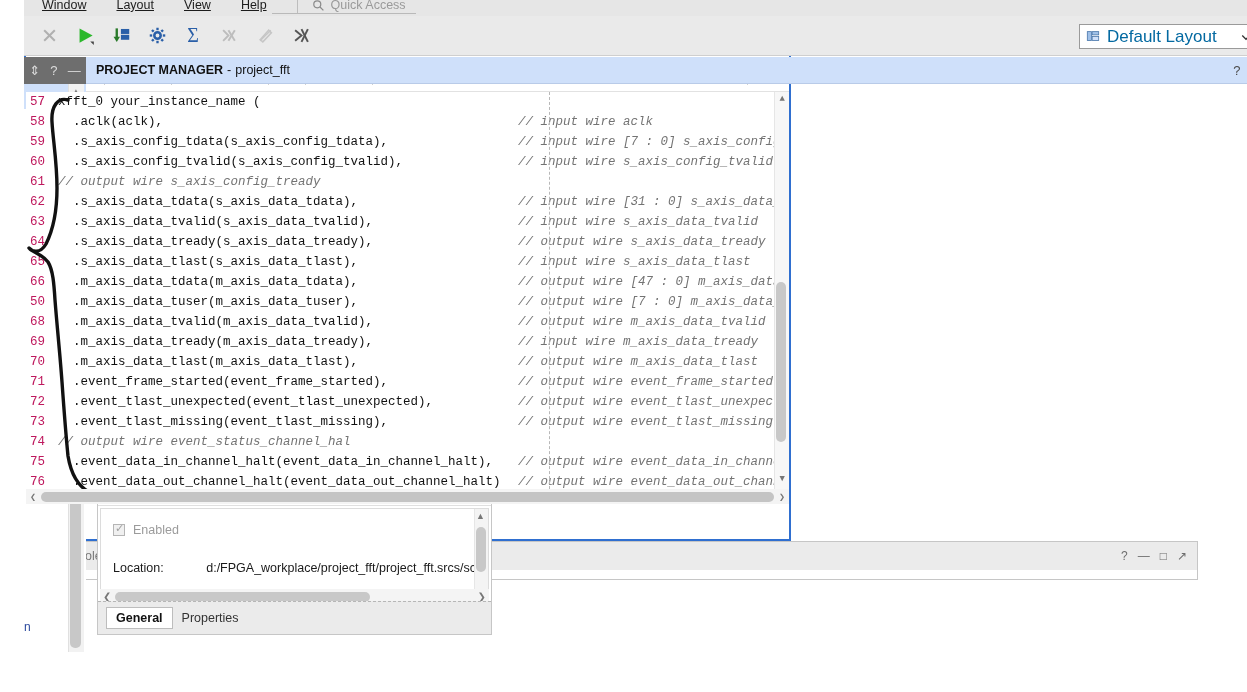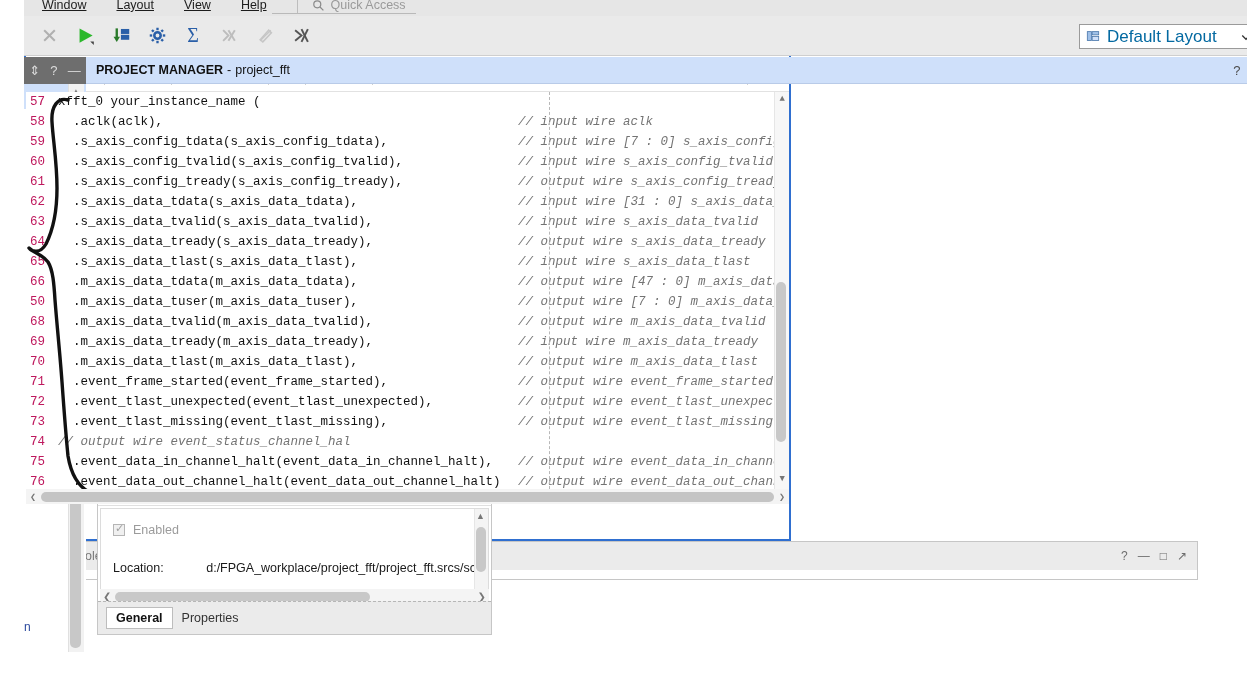--- a/index.html
+++ b/index.html
@@ -638,21 +638,20 @@
           <span class="ctext">&nbsp;&nbsp;.s_axis_config_tdata(s_axis_config_tdata),</span>
           <span class="ccom">// input wire [7 : 0] s_axis_config_tda</span>
         </div>
         <div class="cl">
           <span class="ln">60</span>
           <span class="ctext">&nbsp;&nbsp;.s_axis_config_tvalid(s_axis_config_tvalid),</span>
           <span class="ccom">// input wire s_axis_config_tvalid</span>
         </div>
         <div class="cl">
           <span class="ln">61</span>
-          <span class="ctext">&nbsp;&nbsp;.s_axis_config_tready(s_axis_config_tready),</span>
           <span class="ccom">// output wire s_axis_config_tready</span>
         </div>
         <div class="cl">
           <span class="ln">62</span>
           <span class="ctext">&nbsp;&nbsp;.s_axis_data_tdata(s_axis_data_tdata),</span>
           <span class="ccom">// input wire [31 : 0] s_axis_data_tdat</span>
         </div>
         <div class="cl">
           <span class="ln">63</span>
           <span class="ctext">&nbsp;&nbsp;.s_axis_data_tvalid(s_axis_data_tvalid),</span>

